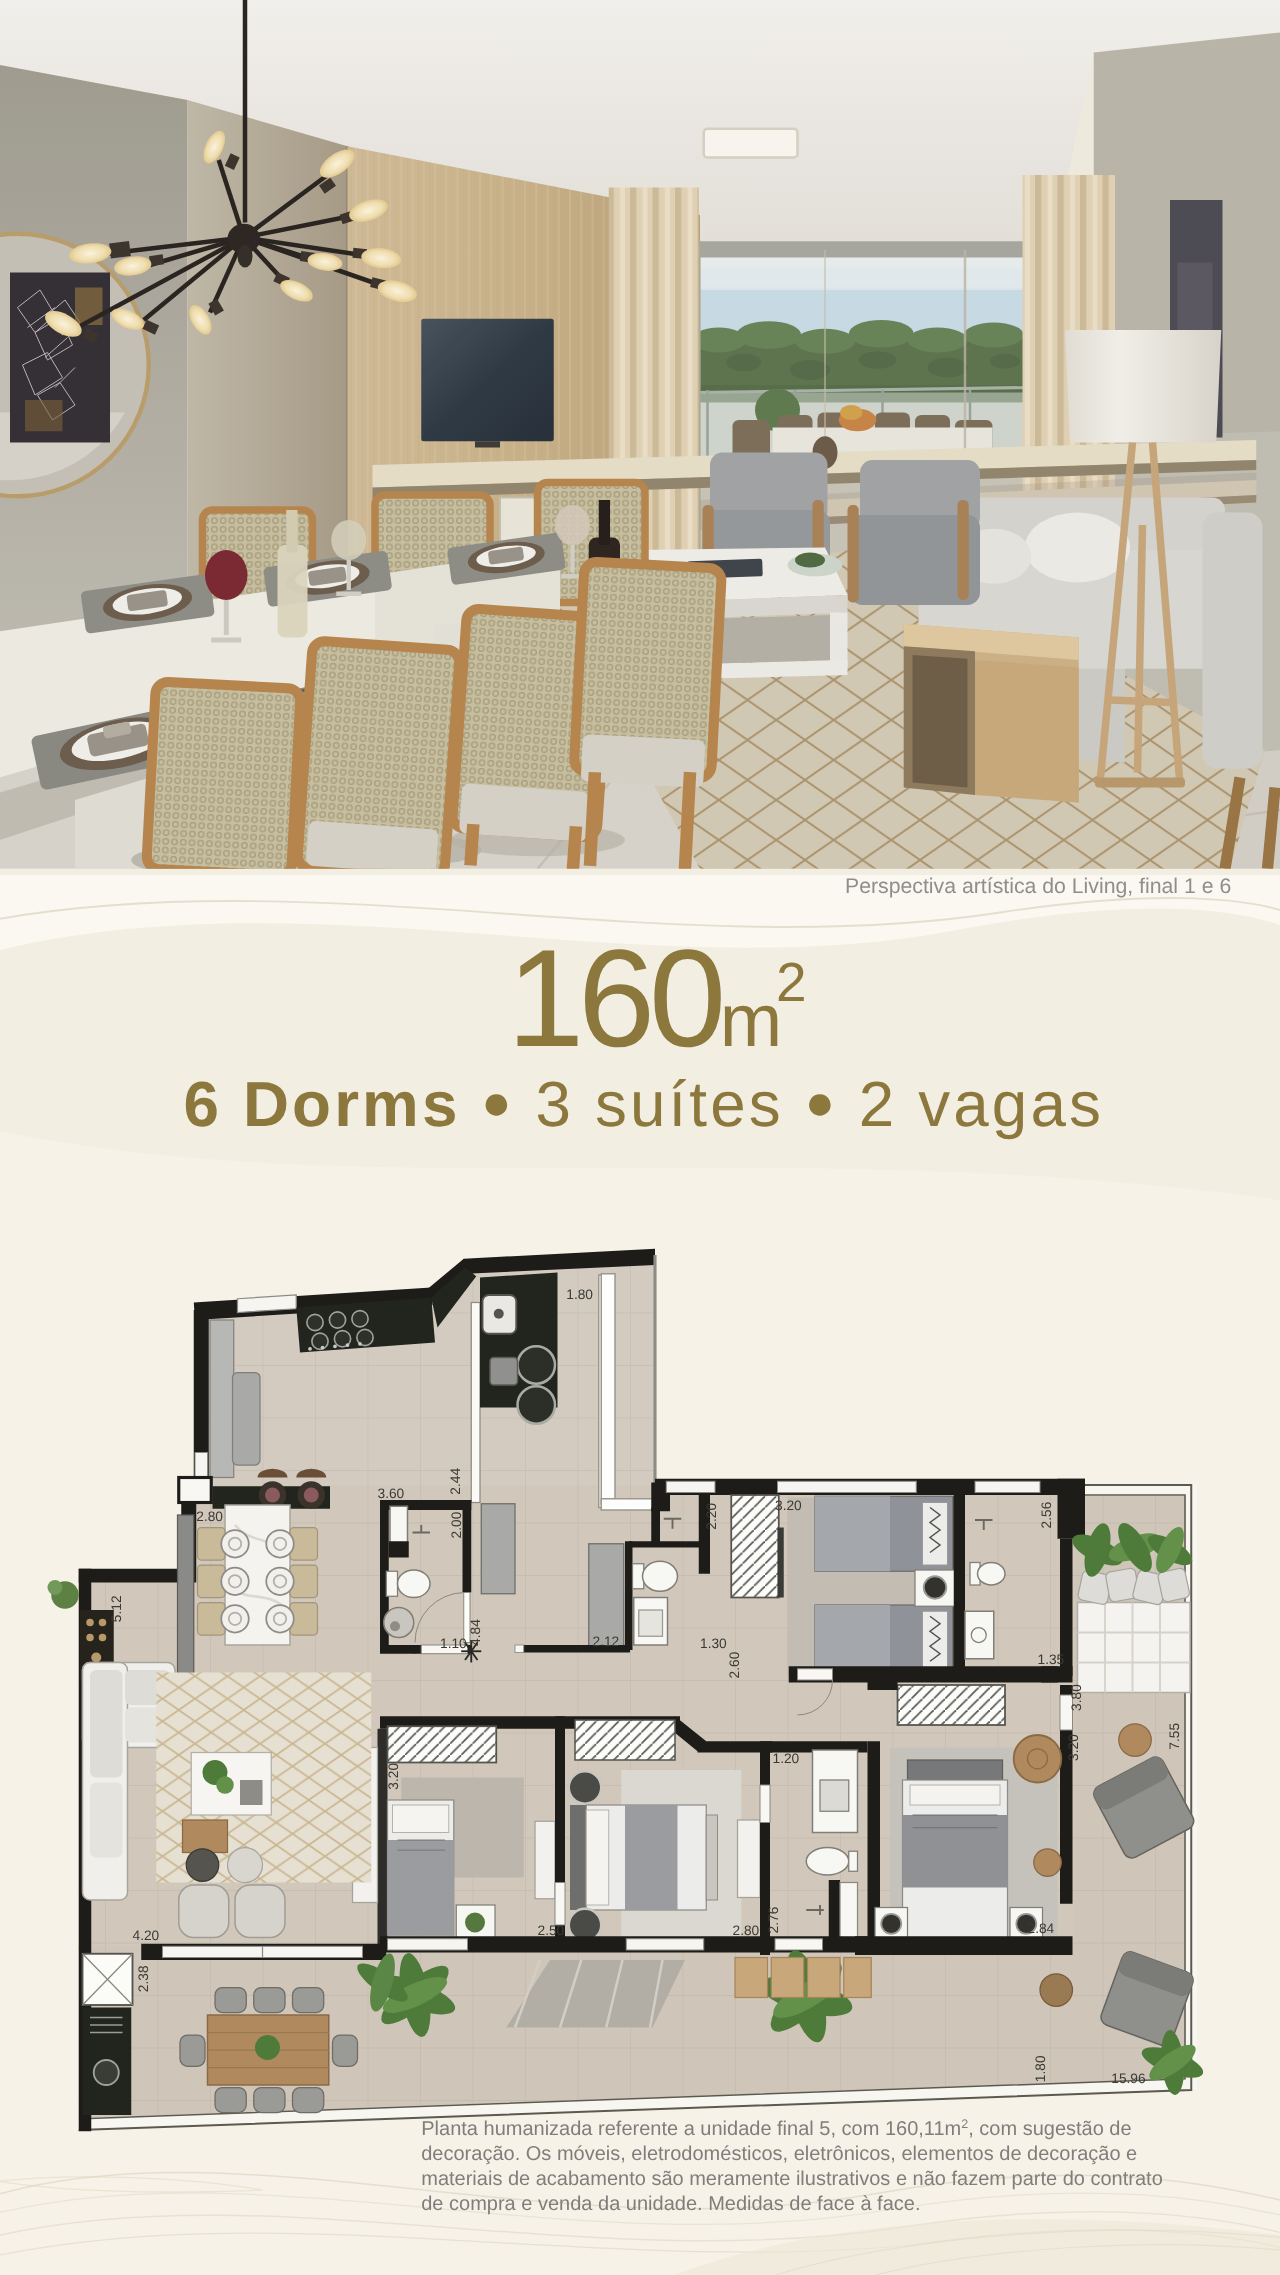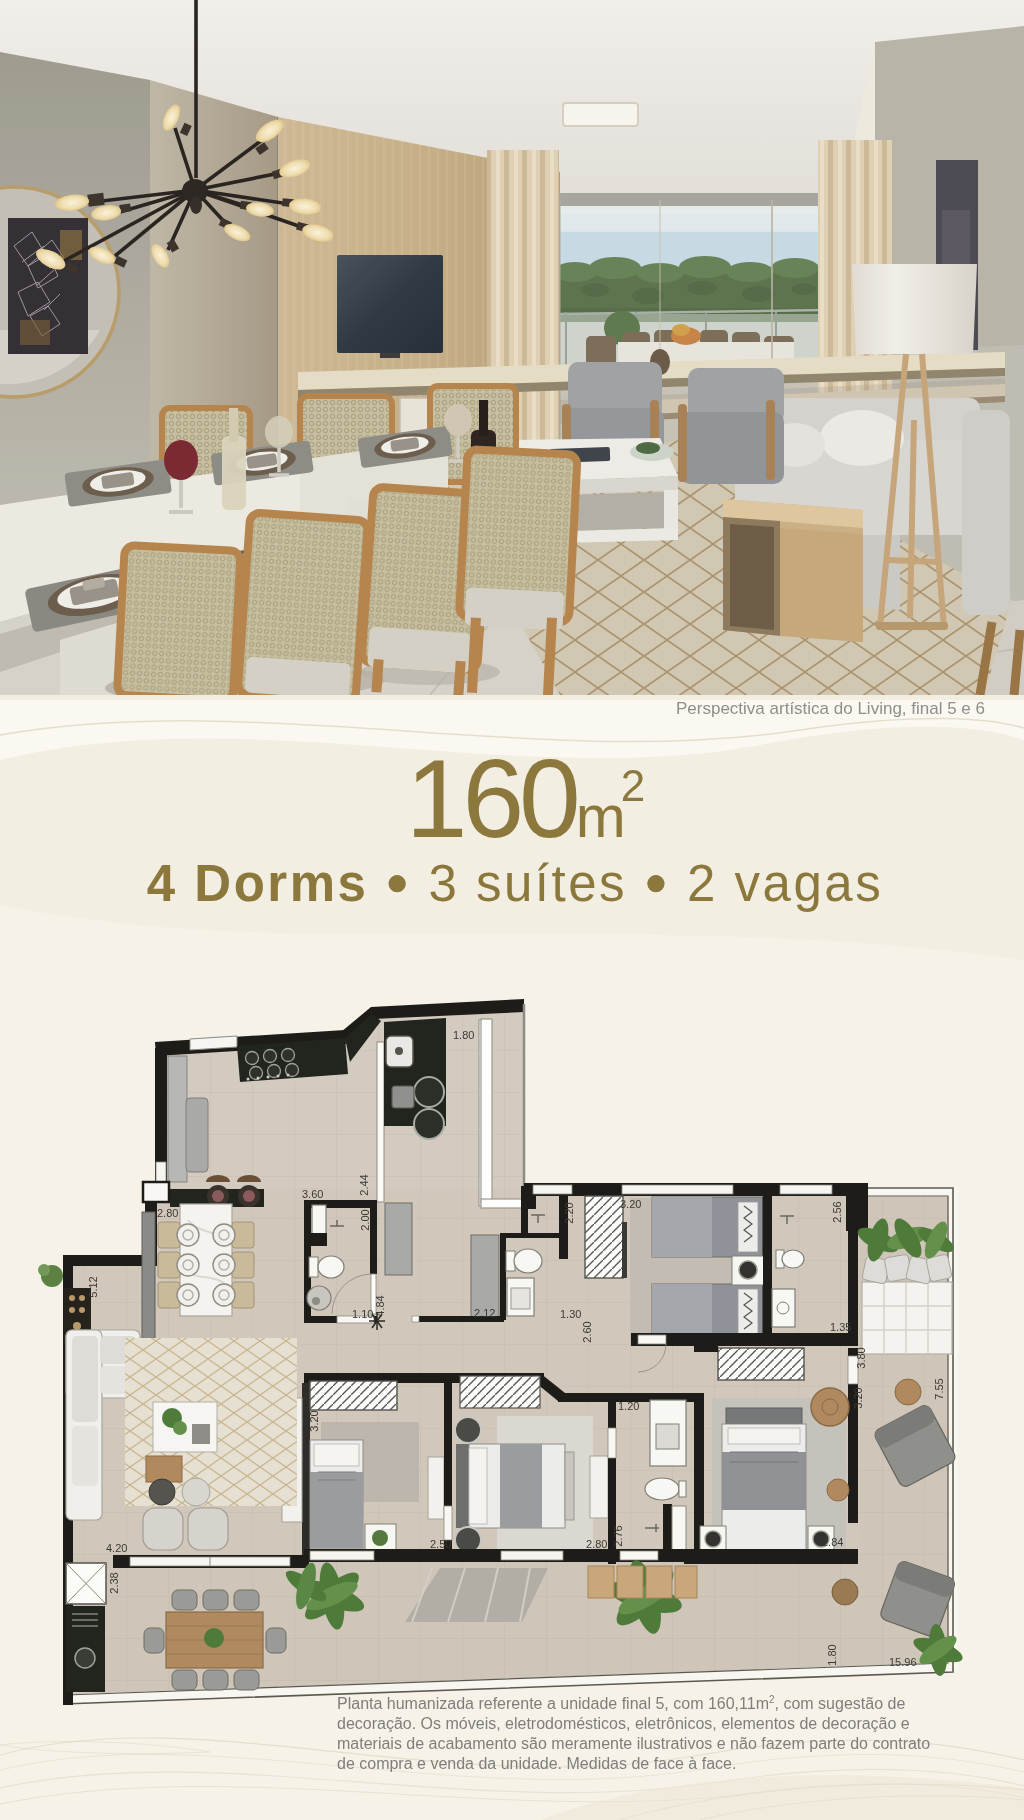--- a/index.html
+++ b/index.html
@@ -402,25 +402,25 @@
       </g>
   <g transform="rotate(14 314 232)">
         <rect x="296" y="226" width="11" height="8" fill="#3a332c"></rect>
         <ellipse cx="318" cy="232" rx="16" ry="8" fill="url(#gBulb)"></ellipse>
       </g>
 </g>
 
 <rect x="0" y="0" width="1024" height="695" fill="#8a7350" opacity="0.045"></rect>
 </svg>
 
-<div class="abs" style="left:0px;top:699px;width:985px;text-align:right;font-size:17px;color:#8f8e8b;">Perspectiva artística do Living, final 5 e 6</div>
+<div class="abs" style="left:0px;top:699px;width:985px;text-align:right;font-size:17px;color:#8f8e8b;">Perspectiva artística do Living, final 1 e 6</div>
 
 <div class="abs" style="left:0px;top:735px;width:1046px;text-align:center;font-size:111px;letter-spacing:-5px;color:#8c783c;">160<span style="font-size:60px;">m</span><span style="font-size:44px;position:relative;top:-36px;">2</span></div>
 
-<div class="abs" style="left:0px;top:854px;width:1030px;text-align:center;font-size:51px;letter-spacing:2.5px;color:#8c783c;"><b>4 Dorms</b> <span style="font-size:40px;position:relative;top:-6px;">●</span> 3 suítes <span style="font-size:40px;position:relative;top:-6px;">●</span> 2 vagas</div>
+<div class="abs" style="left:0px;top:854px;width:1030px;text-align:center;font-size:51px;letter-spacing:2.5px;color:#8c783c;"><b>6 Dorms</b> <span style="font-size:40px;position:relative;top:-6px;">●</span> 3 suítes <span style="font-size:40px;position:relative;top:-6px;">●</span> 2 vagas</div>
 
 <svg class="abs" style="left:0px;top:990px" width="1024" height="830" viewBox="0 990 1024 830">
 <defs>
   <pattern id="pTile" width="42" height="42" patternUnits="userSpaceOnUse">
     <rect width="42" height="42" fill="none"></rect>
     <path d="M0,0 L42,0 M0,0 L0,42" stroke="#9a8e80" stroke-width="1" opacity="0.25"></path>
   </pattern>
   <pattern id="pHatch" width="9" height="9" patternUnits="userSpaceOnUse">
     <rect width="9" height="9" fill="#fcfcfa"></rect>
     <line x1="0" y1="9" x2="9" y2="0" stroke="#5a5a56" stroke-width="1.4"></line>

